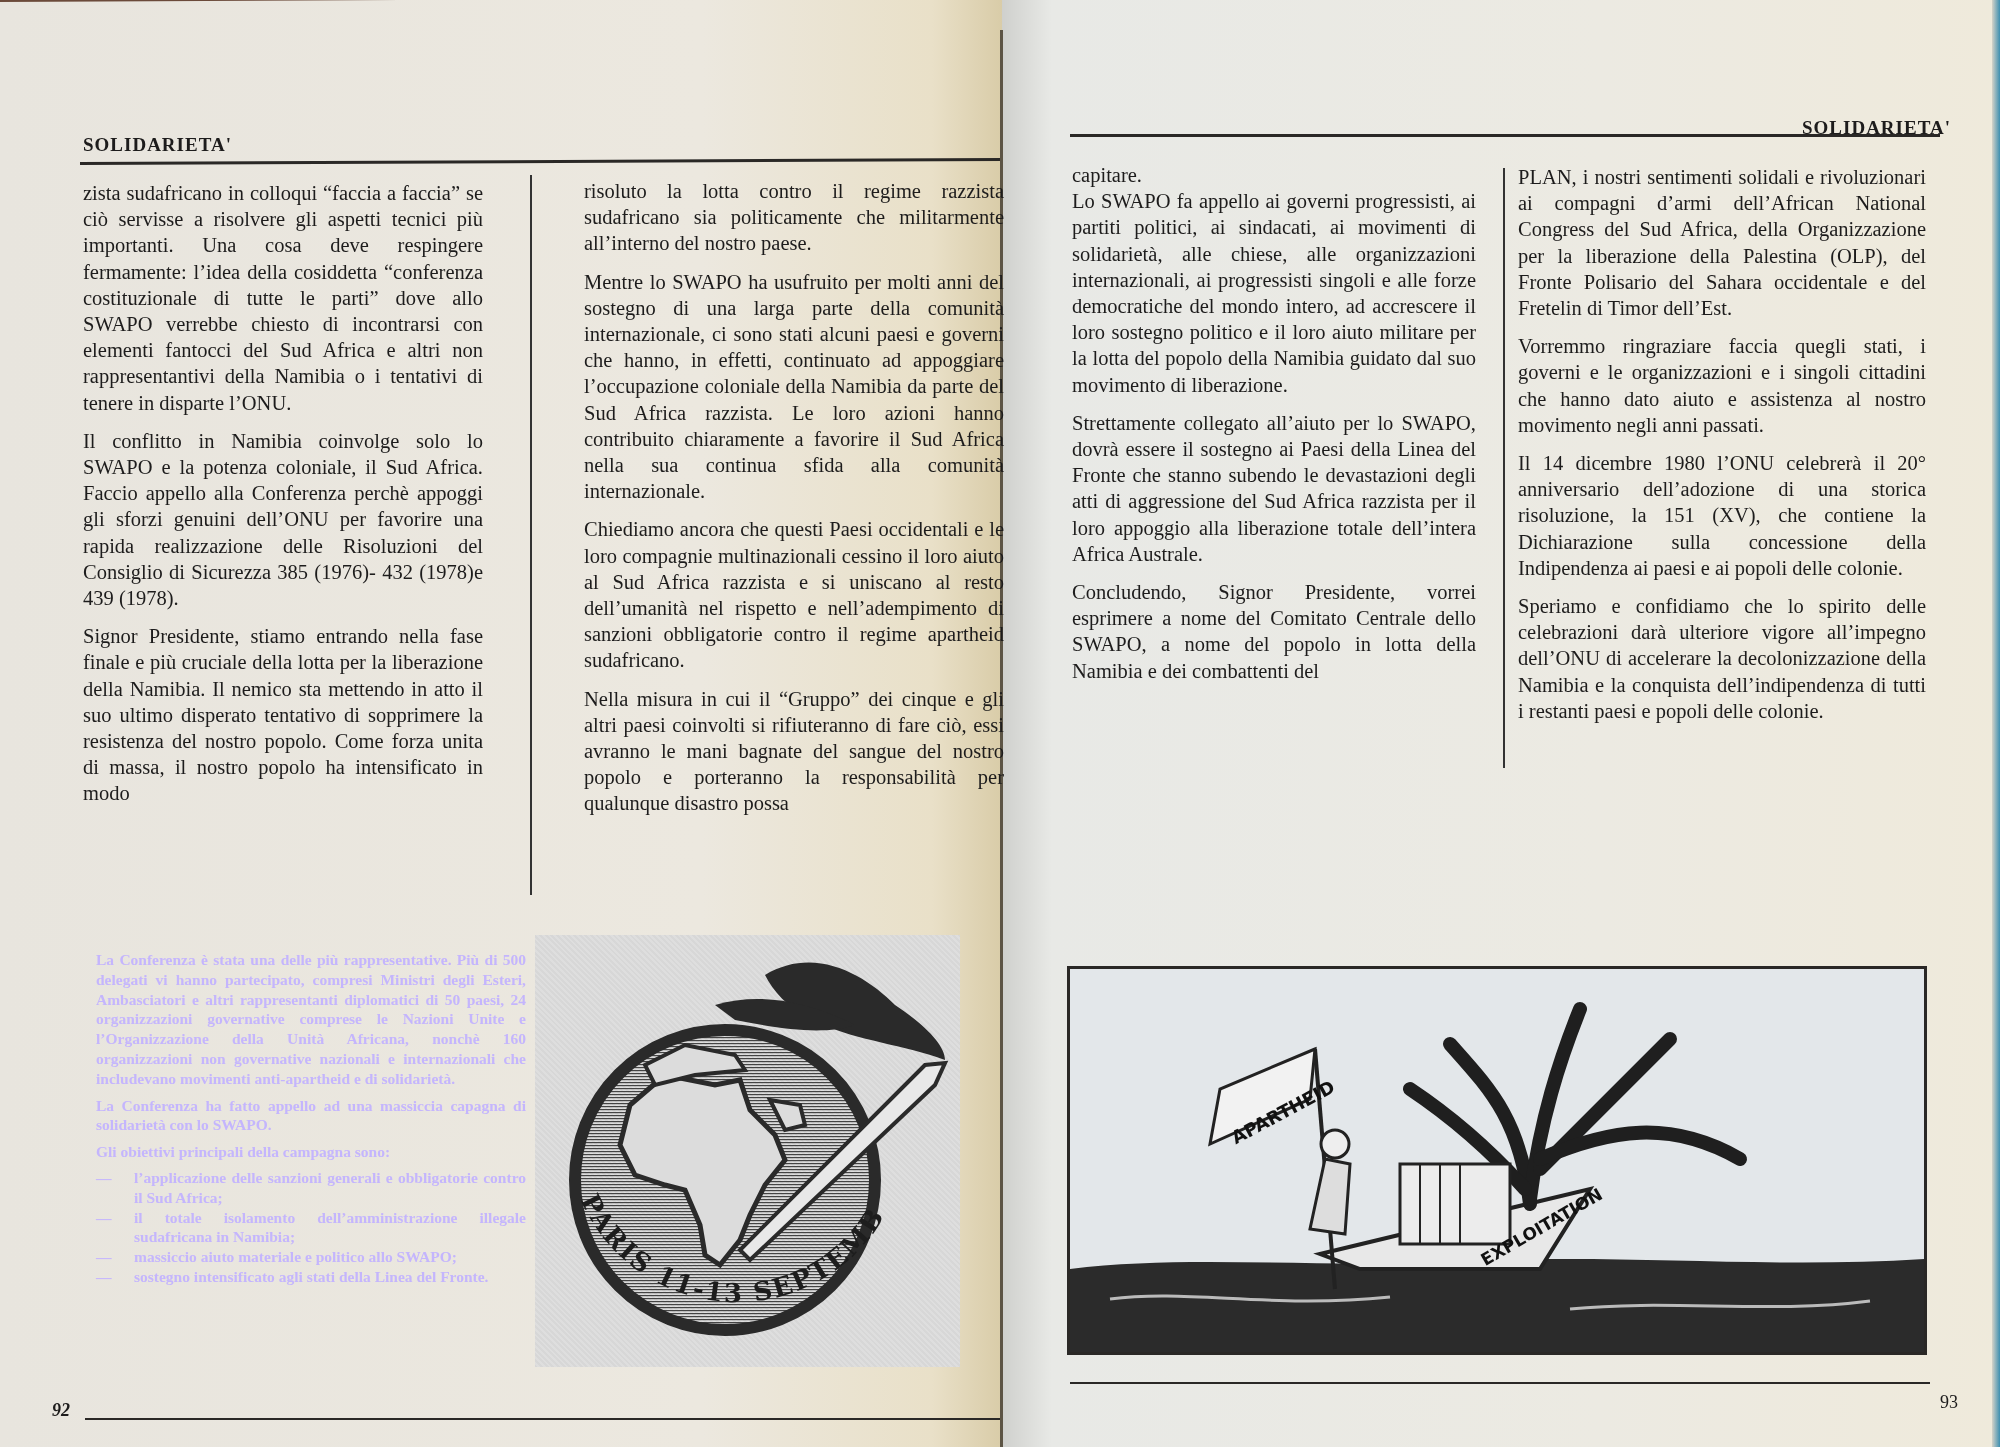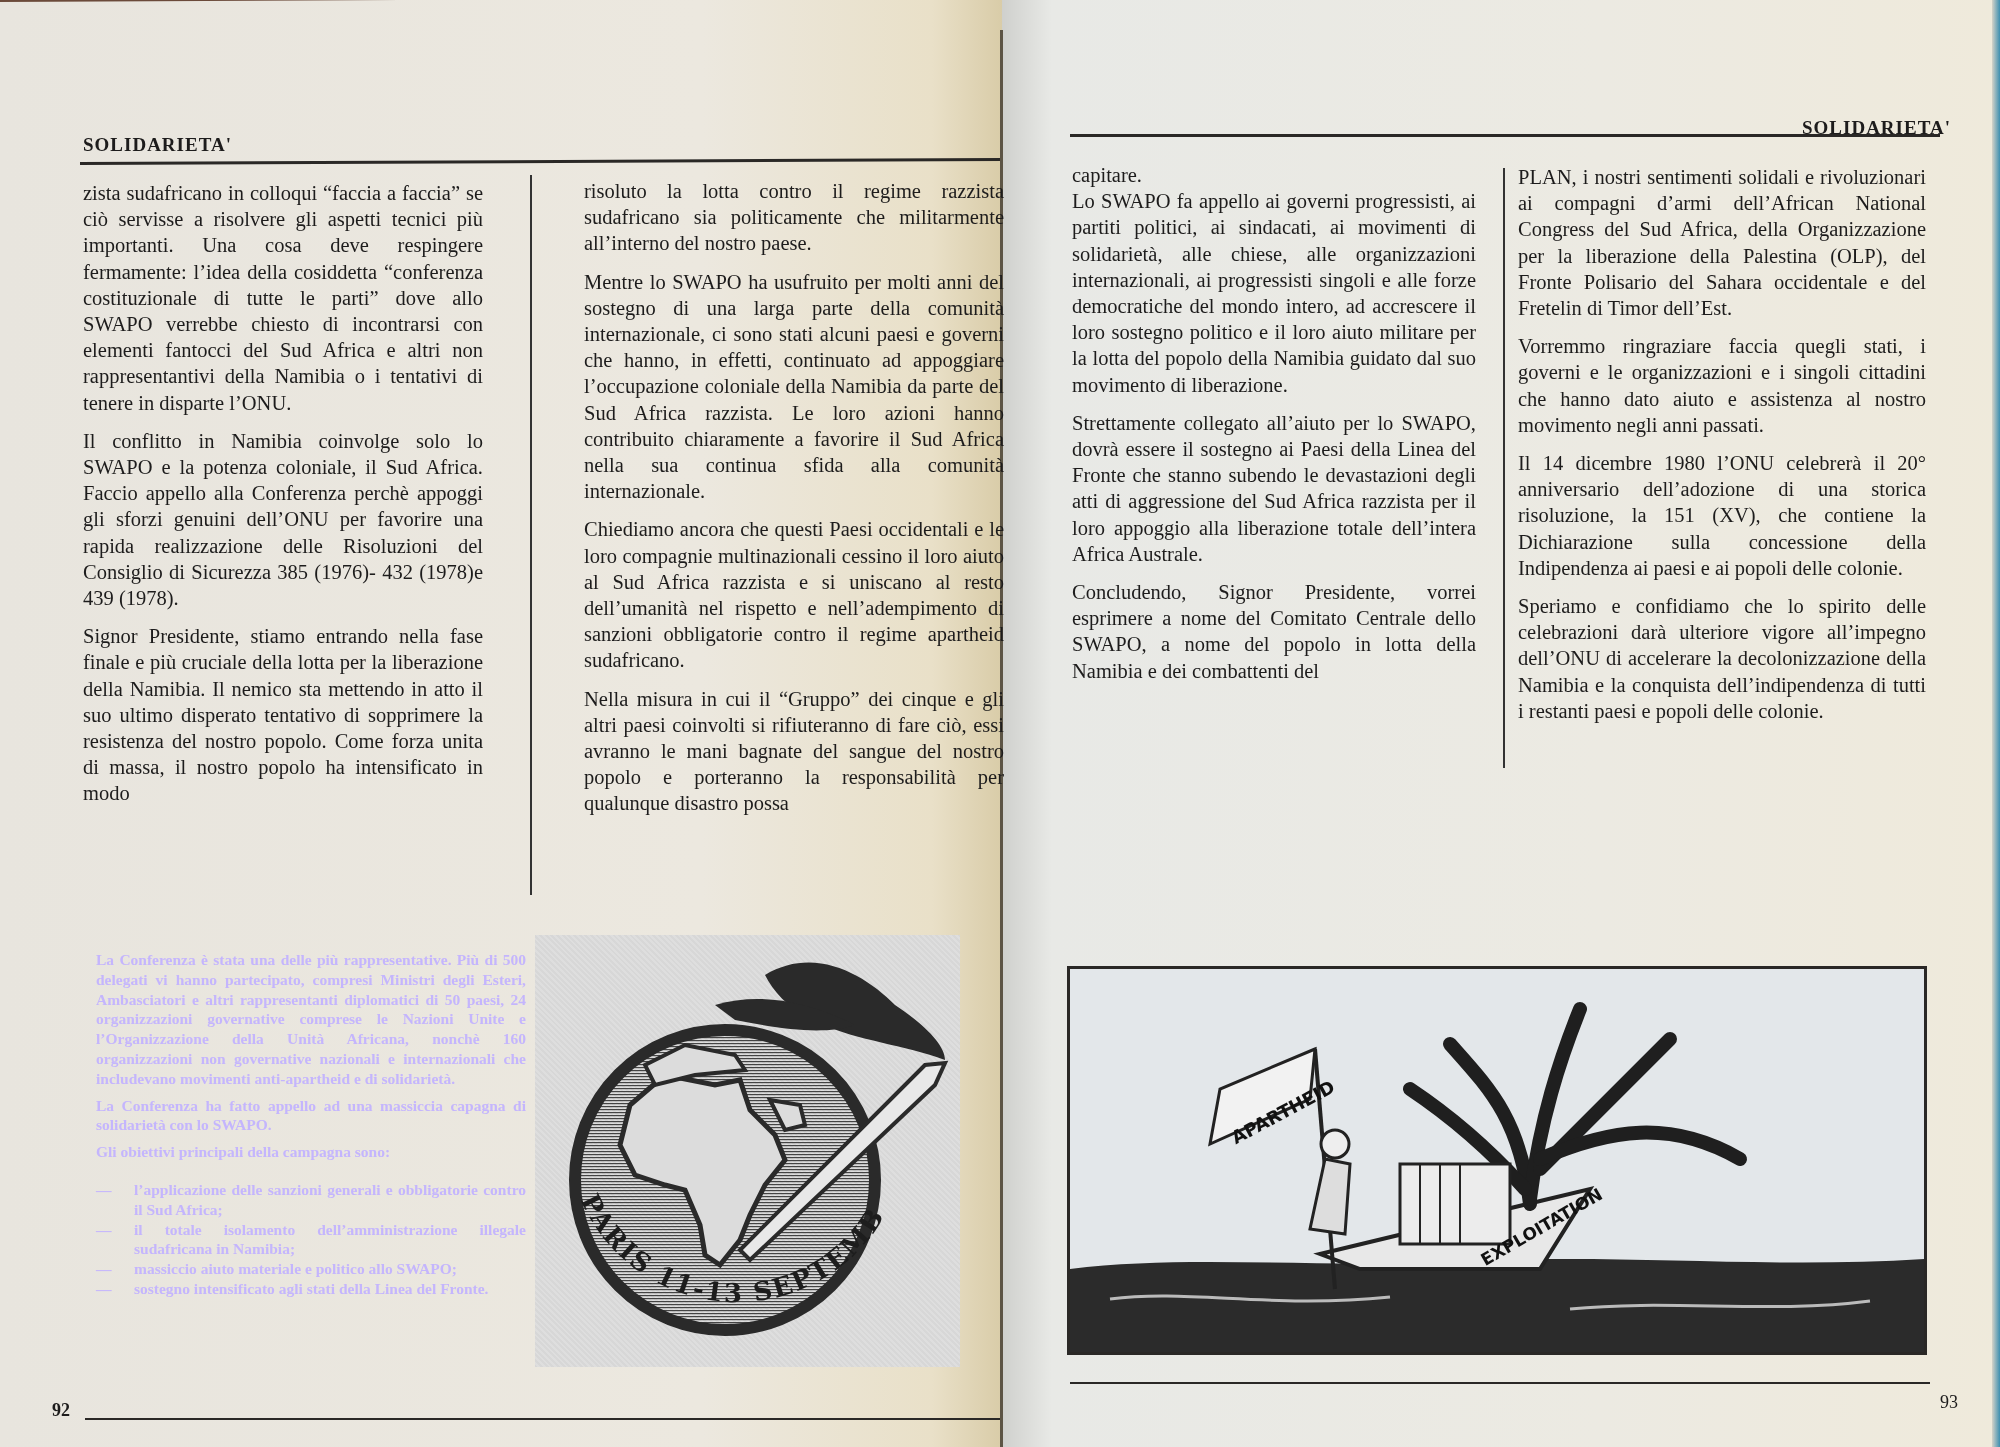--- a/index.html
+++ b/index.html
@@ -81,21 +81,21 @@
 <div class="col" style="left:540px; top:178px; width:420px;margin-left:44px;">
   <p>risoluto la lotta contro il regime razzista sudafricano sia politicamente che militarmente all’interno del nostro paese.</p>
   <p>Mentre lo SWAPO ha usufruito per molti anni del sostegno di una larga parte della comunità internazionale, ci sono stati alcuni paesi e governi che hanno, in effetti, continuato ad appoggiare l’occupazione coloniale della Namibia da parte del Sud Africa razzista. Le loro azioni hanno contribuito chiaramente a favorire il Sud Africa nella sua continua sfida alla comunità internazionale.</p>
   <p>Chiediamo ancora che questi Paesi occidentali e le loro compagnie multinazionali cessino il loro aiuto al Sud Africa razzista e si uniscano al resto dell’umanità nel rispetto e nell’adempimento di sanzioni obbligatorie contro il regime apartheid sudafricano.</p>
   <p class="tight">Nella misura in cui il “Gruppo” dei cinque e gli altri paesi coinvolti si rifiuteranno di fare ciò, essi avranno le mani bagnate del sangue del nostro popolo e porteranno la responsabilità per qualunque disastro possa</p>
 </div>
 
 <div class="boxed" style="left:96px; top:950px; width:430px;">
   <p>La Conferenza è stata una delle più rappresentative. Più di 500 delegati vi hanno partecipato, compresi Ministri degli Esteri, Ambasciatori e altri rappresentanti diplomatici di 50 paesi, 24 organizzazioni governative comprese le Nazioni Unite e l’Organizzazione della Unità Africana, nonchè 160 organizzazioni non governative nazionali e internazionali che includevano movimenti anti-apartheid e di solidarietà.</p>
   <p>La Conferenza ha fatto appello ad una massiccia capagna di solidarietà con lo SWAPO.</p>
-  <p style="margin-bottom:18px;">Gli obiettivi principali della campagna sono:</p>
+  <p style="margin-bottom:6px;">Gli obiettivi principali della campagna sono:</p>
   <ul>
     <li>l’applicazione delle sanzioni generali e obbligatorie contro il Sud Africa;</li>
     <li>il totale isolamento dell’amministrazione illegale sudafricana in Namibia;</li>
     <li>massiccio aiuto materiale e politico allo SWAPO;</li>
     <li>sostegno intensificato agli stati della Linea del Fronte.</li>
   </ul>
 </div>
 
 <div class="figure" style="left:535px; top:935px; width:425px; height:432px;">
   <svg width="425" height="432" viewBox="0 0 425 432">
@@ -111,21 +111,21 @@
     <path d="M 235 165 L 265 170 L 270 190 L 250 195 Z" fill="#dcdcdc" stroke="#2a2a2a" stroke-width="4"></path>
     <path d="M 205 315 L 390 130 L 410 128 L 400 150 L 215 325 Z" fill="#e8e8e8" stroke="#2a2a2a" stroke-width="4"></path>
     <path d="M 230 40 C 280 10, 330 40, 360 70 C 390 90, 410 110, 410 125 C 370 110, 320 105, 290 90 C 260 80, 240 60, 230 40 Z" fill="#2a2a2a"></path>
     <path d="M 180 70 C 230 55, 280 70, 320 90 C 290 100, 250 95, 200 85 Z" fill="#2a2a2a"></path>
     <text font-family="DejaVu Serif, serif" font-weight="bold" font-size="26" fill="#1d1d1d" letter-spacing="2">
       <textPath href="#arc" startOffset="4%">PARIS 11-13 SEPTEMBER 1980</textPath>
     </text>
   </svg>
 </div>
 
-<div class="folio" style="left:52px; top:1400px;">92</div>
+<div class="folio" style="left:52px; top:1400px;font-style:italic;">92</div>
 <div class="rule thin" style="left:85px; top:1418px; width:915px;"></div>
 
 <div class="rule" style="left:1070px; top:134px; width:870px;"></div>
 <div class="running-head" style="left:1802px; top:117px;">SOLIDARIETA'</div>
 
 <div class="col" style="left:1072px; top:162px; width:404px;">
   <p class="tight">capitare.</p>
   <p>Lo SWAPO fa appello ai governi progressisti, ai partiti politici, ai sindacati, ai movimenti di solidarietà, alle chiese, alle organizzazioni internazionali, ai progressisti singoli e alle forze democratiche del mondo intero, ad accrescere il loro sostegno politico e il loro aiuto militare per la lotta del popolo della Namibia guidato dal suo movimento di liberazione.</p>
   <p>Strettamente collegato all’aiuto per lo SWAPO, dovrà essere il sostegno ai Paesi della Linea del Fronte che stanno subendo le devastazioni degli atti di aggressione del Sud Africa razzista per il loro appoggio alla liberazione totale dell’intera Africa Australe.</p>
   <p class="tight">Concludendo, Signor Presidente, vorrei esprimere a nome del Comitato Centrale dello SWAPO, a nome del popolo in lotta della Namibia e dei combattenti del</p>

